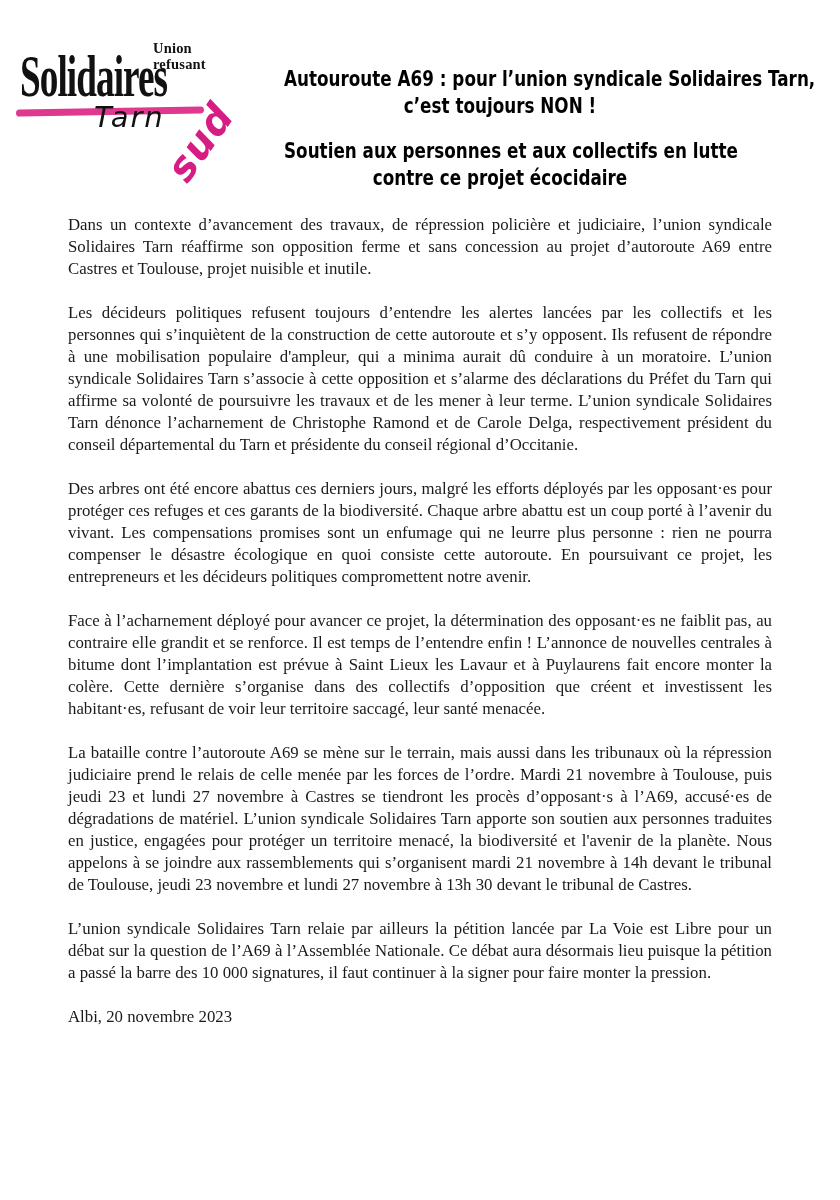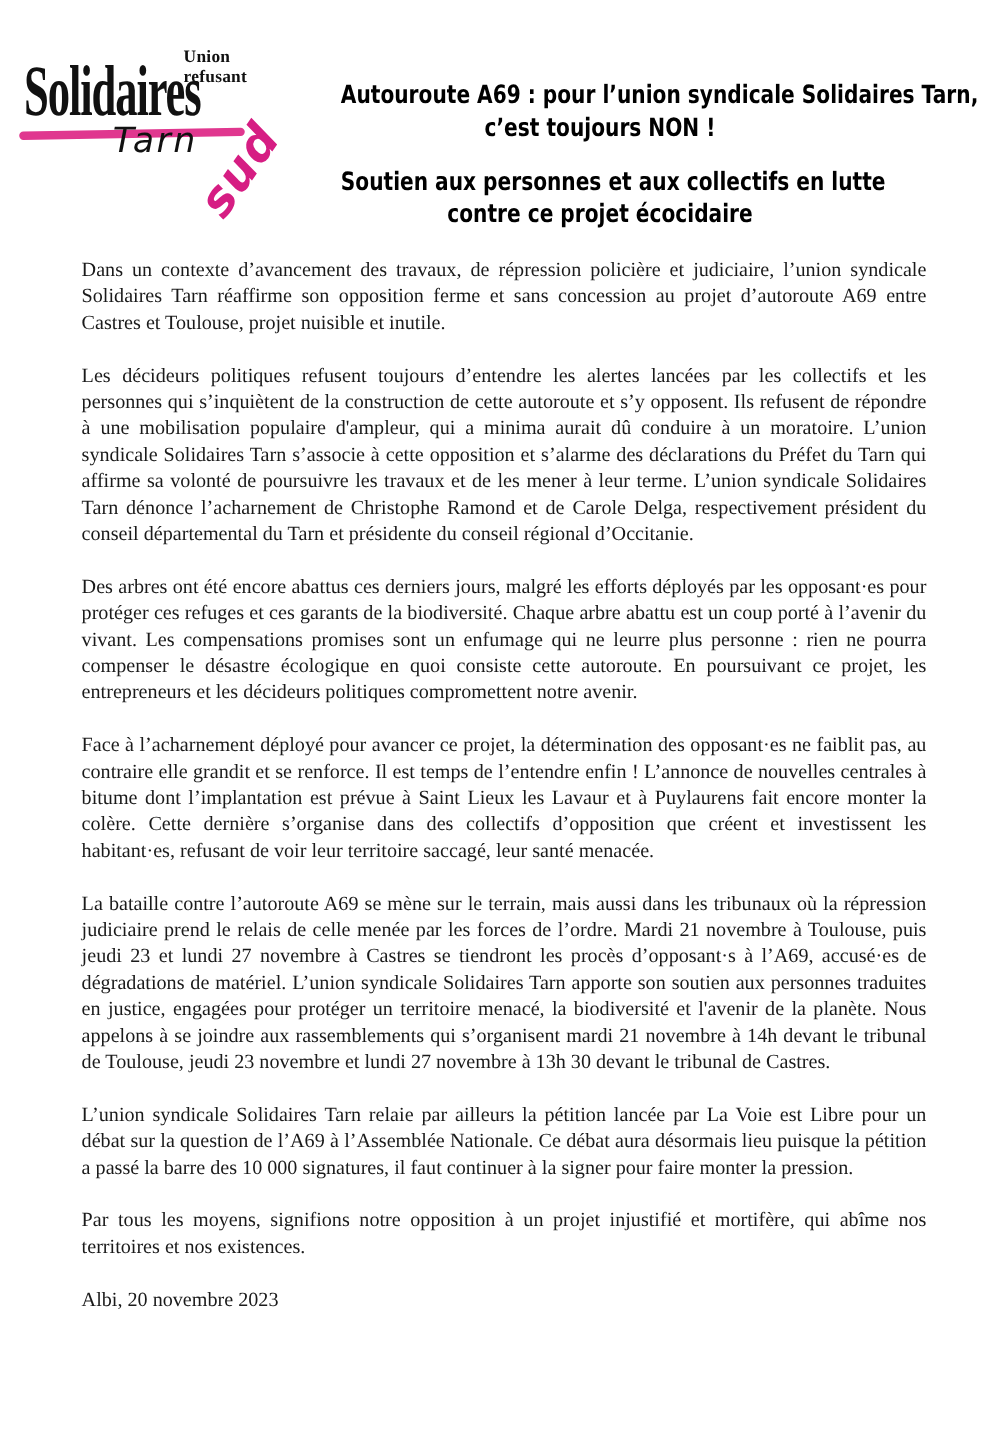--- a/index.html
+++ b/index.html
@@ -119,17 +119,16 @@
     </div>
   </div>
 
   <div class="content">
     <p>Dans un contexte d’avancement des travaux, de répression policière et judiciaire, l’union syndicale Solidaires Tarn réaffirme son opposition ferme et sans concession au projet d’autoroute A69 entre Castres et Toulouse, projet nuisible et inutile.</p>
     <p>Les décideurs politiques refusent toujours d’entendre les alertes lancées par les collectifs et les personnes qui s’inquiètent de la construction de cette autoroute et s’y opposent. Ils refusent de répondre à une mobilisation populaire d'ampleur, qui a minima aurait dû conduire à un moratoire. L’union syndicale Solidaires Tarn s’associe à cette opposition et s’alarme des déclarations du Préfet du Tarn qui affirme sa volonté de poursuivre les travaux et de les mener à leur terme. L’union syndicale Solidaires Tarn dénonce l’acharnement de Christophe Ramond et de Carole Delga, respectivement président du conseil départemental du Tarn et présidente du conseil régional d’Occitanie.</p>
     <p>Des arbres ont été encore abattus ces derniers jours, malgré les efforts déployés par les opposant·es pour protéger ces refuges et ces garants de la biodiversité. Chaque arbre abattu est un coup porté à l’avenir du vivant. Les compensations promises sont un enfumage qui ne leurre plus personne : rien ne pourra compenser le désastre écologique en quoi consiste cette autoroute. En poursuivant ce projet, les entrepreneurs et les décideurs politiques compromettent notre avenir.</p>
     <p>Face à l’acharnement déployé pour avancer ce projet, la détermination des opposant·es ne faiblit pas, au contraire elle grandit et se renforce. Il est temps de l’entendre enfin ! L’annonce de nouvelles centrales à bitume dont l’implantation est prévue à Saint Lieux les Lavaur et à Puylaurens fait encore monter la colère. Cette dernière s’organise dans des collectifs d’opposition que créent et investissent les habitant·es, refusant de voir leur territoire saccagé, leur santé menacée.</p>
     <p>La bataille contre l’autoroute A69 se mène sur le terrain, mais aussi dans les tribunaux où la répression judiciaire prend le relais de celle menée par les forces de l’ordre. Mardi 21 novembre à Toulouse, puis jeudi 23 et lundi 27 novembre à Castres se tiendront les procès d’opposant·s à l’A69, accusé·es de dégradations de matériel. L’union syndicale Solidaires Tarn apporte son soutien aux personnes traduites en justice, engagées pour protéger un territoire menacé, la biodiversité et l'avenir de la planète. Nous appelons à se joindre aux rassemblements qui s’organisent mardi 21 novembre à 14h devant le tribunal de Toulouse, jeudi 23 novembre et lundi 27 novembre à 13h 30 devant le tribunal de Castres.</p>
     <p>L’union syndicale Solidaires Tarn relaie par ailleurs la pétition lancée par La Voie est Libre pour un débat sur la question de l’A69 à l’Assemblée Nationale. Ce débat aura désormais lieu puisque la pétition a passé la barre des 10 000 signatures, il faut continuer à la signer pour faire monter la pression.</p>
-    <p>Par tous les moyens, signifions notre opposition à un projet injustifié et mortifère, qui abîme nos territoires et nos existences.</p>
     <p class="dateline">Albi, 20 novembre 2023</p>
   </div>
 
 </div>
 
 </body></html>

